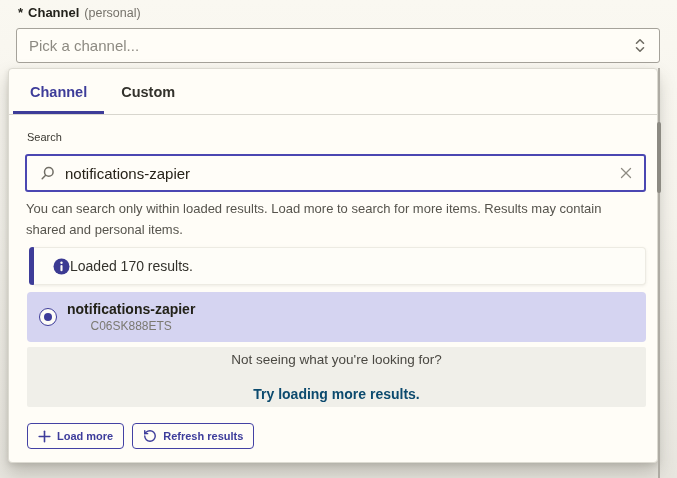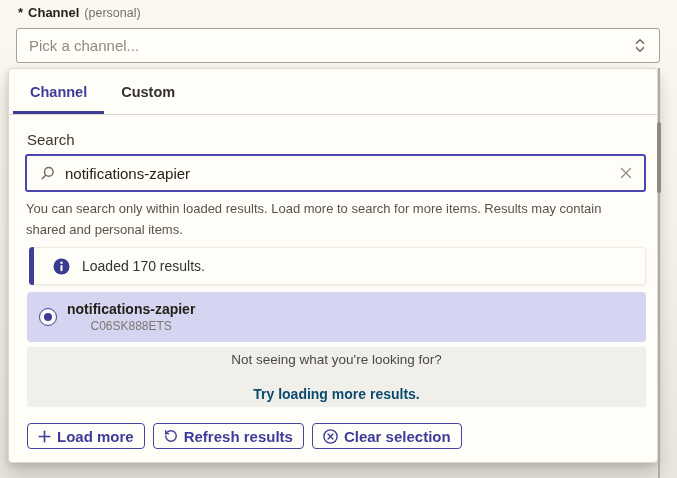--- a/index.html
+++ b/index.html
@@ -31,41 +31,41 @@
     background:#fffdf7; border:1px solid #dcdad1; border-radius:4px;
     box-shadow:0 10px 18px rgba(80,75,65,.28), 0 2px 5px rgba(80,75,65,.14);
   }
   .tabs { position:absolute; left:0; top:0; right:0; height:46px;
     border-bottom:1px solid #d8d6ce; display:flex; padding-left:4px; }
   .tab { height:100%; display:flex; align-items:center; padding:0 17px;
     font-size:14.5px; cursor:pointer; }
   .tab.active { color:#3d3c99; font-weight:700; box-shadow:inset 0 -3px 0 #3d3c99; }
   .tab.inactive { color:#33322c; font-weight:600; }
 
-  .search-label { left:18px; top:62px; font-size:15px; color:#3a3831; }
+  .search-label { left:18px; top:62px; font-size:11px; color:#3a3831; }
 
   .search-box {
     left:16px; top:85px; width:621px; height:38px;
     background:#fffdf8; border:2px solid #4b47b2; border-radius:3px;
     display:flex; align-items:center; padding:0 12px; gap:9px;
   }
   .search-box input {
     flex:1; border:none; outline:none; background:transparent;
     font-family:"Liberation Sans", sans-serif; font-size:15px; color:#262219;
   }
   .icon-btn { display:flex; align-items:center; justify-content:center; cursor:pointer; }
 
   .helper { left:17px; top:129px; width:614px; font-size:13px; line-height:21px; color:#56544d; }
 
   .alert { left:20px; top:178px; width:617px; height:38px; display:flex; }
   .alert .bar { width:7px; height:100%; background:#3e3d9a; border-radius:4px; flex:none; }
   .alert .body {
     flex:1; margin-left:-2px; background:#fefdf8; border:1px solid #edebe3;
     border-left:none; border-radius:0 4px 4px 0;
-    display:flex; align-items:center; gap:12px; padding-left:19px;
+    display:flex; align-items:center; padding-left:19px;
     box-shadow:0 1px 3px rgba(80,75,65,.10);
   }
   .alert .txt { font-size:14px; color:#33322c; }
 
   .row {
     left:18px; top:223px; width:619px; height:50px;
     background:#d5d4f1; border-radius:4px;
     display:flex; align-items:center; gap:10px; padding:0 12px; cursor:pointer;
   }
   .radio { width:18px; height:18px; border-radius:50%; border:1.5px solid #3d3c99;
@@ -80,21 +80,21 @@
     display:flex; flex-direction:column; align-items:center; justify-content:center; gap:19px;
   }
   .muted-block .l1 { font-size:13.5px; color:#4a4842; }
   .muted-block .l2 { font-size:14px; font-weight:700; color:#0c4a6e; }
 
   .actions { left:18px; top:354px; display:flex; gap:8px; }
   .btn {
     height:26px; display:flex; align-items:center; gap:6px; padding:0 10px;
     background:transparent; border:1.5px solid #4341a4; border-radius:4px;
     color:#3d3c9b; font-family:"Liberation Sans", sans-serif;
-    font-size:15px; font-weight:700; cursor:pointer;
+    font-size:11px; font-weight:700; cursor:pointer;
   }
 
   .scroll-track { left:658px; top:68px; width:2px; height:410px; background:#aeaba3; }
   .scroll-thumb { left:657px; top:122px; width:4px; height:71px; background:#8c8a82; border-radius:2px; }
 
   svg { display:block; }
 </style>
 </head>
 <body>
 
@@ -186,27 +186,17 @@
     </button>
     <button class="btn">
       <span>
         <svg width="14" height="14" viewBox="0 0 24 24" fill="none" stroke="#3d3c9b" stroke-width="2.4" stroke-linecap="round" stroke-linejoin="round">
           <path d="M3 12a9 9 0 1 0 9-9 9.75 9.75 0 0 0-6.74 2.74L3 8"></path>
           <path d="M3 3v5h5"></path>
         </svg>
       </span>
       <span>Refresh results</span>
     </button>
-    <button class="btn">
-      <span>
-        <svg width="15" height="15" viewBox="0 0 15 15" fill="none" stroke="#3d3c9b" stroke-width="1.4" stroke-linecap="round">
-          <circle cx="7.5" cy="7.5" r="6.6"></circle>
-          <line x1="5.1" y1="5.1" x2="9.9" y2="9.9"></line>
-          <line x1="9.9" y1="5.1" x2="5.1" y2="9.9"></line>
-        </svg>
-      </span>
-      <span>Clear selection</span>
-    </button>
   </div>
 </div>
 
 <div class="abs scroll-track"></div>
 <div class="abs scroll-thumb"></div>
 
 </body></html>

